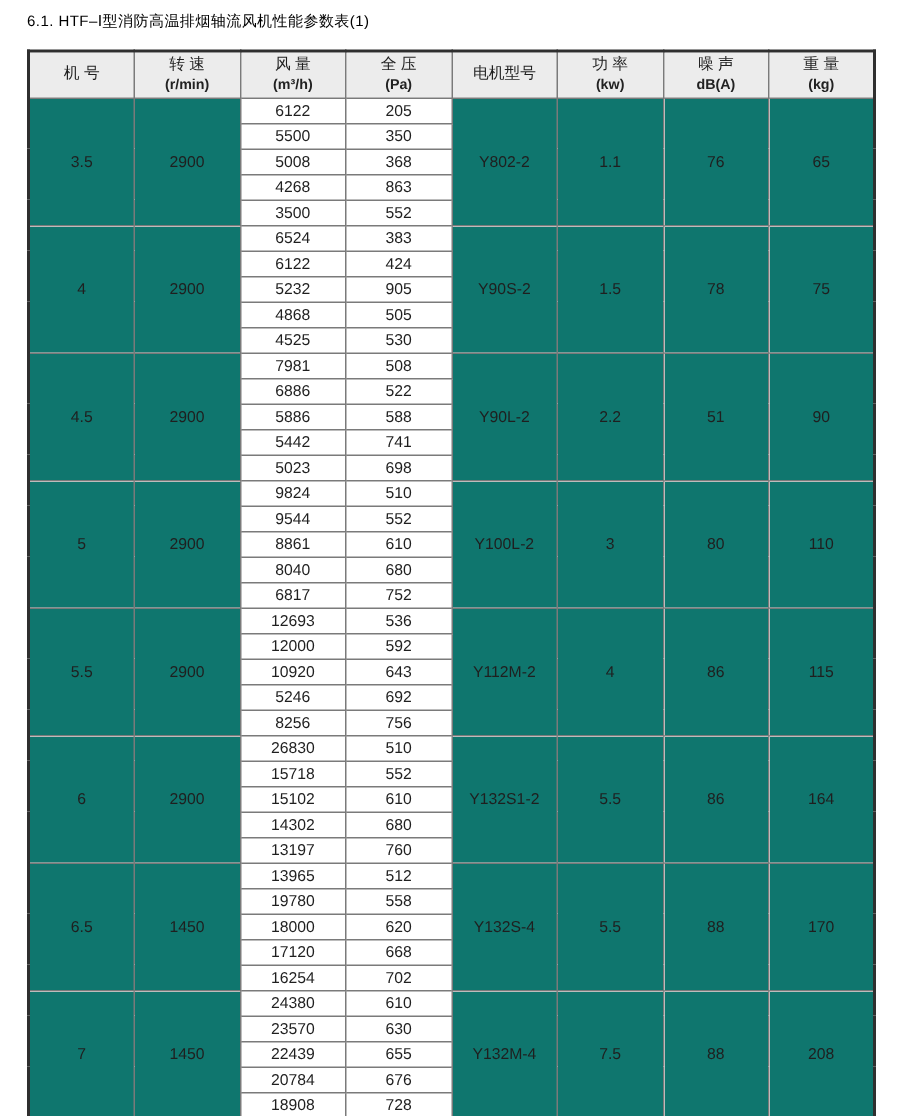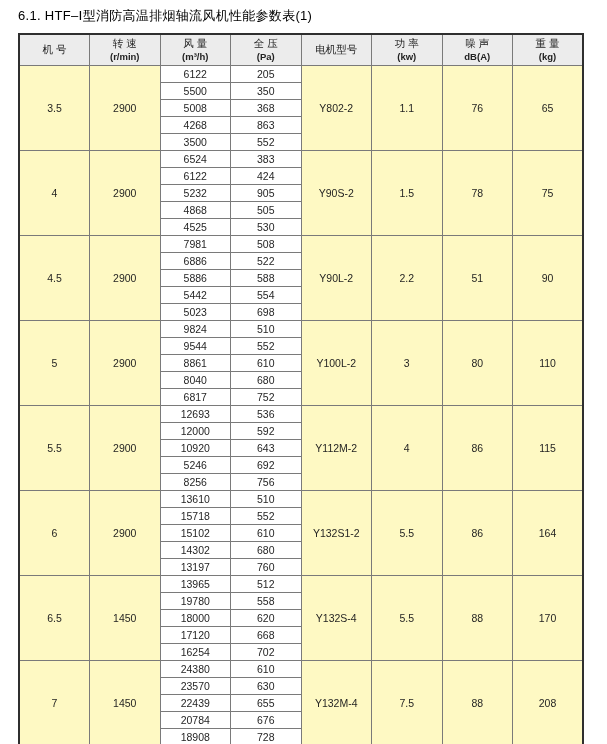--- a/index.html
+++ b/index.html
@@ -7,21 +7,21 @@
   body {
     width: 607px; height: 744px;
     font-family: "Liberation Sans", "DejaVu Sans", sans-serif;
     color: #1f1f1f;
     overflow: hidden;
   }
   .page { width: 607px; height: 744px; background: #ffffff; position: relative; }
   .doc-title {
     position: absolute;
     left: 18px; top: 7px;
-    font-size: 13px;
+    font-size: 10px;
     letter-spacing: 0.3px;
     color: #000000;
     white-space: nowrap;
   }
   table.perf {
     position: absolute;
     left: 18px; top: 33px;
     width: 566px;
     border-collapse: collapse;
     table-layout: fixed;
@@ -36,21 +36,21 @@
   }
   table.perf th {
     background: #ececec;
     height: 31px;
     font-size: 10.5px;
     line-height: 1.3;
     padding: 2px 0;
   }
   table.perf th .h-unit { font-size: 9.5px; color: #222222; font-weight: bold; }
   td.meta {
-    background: #fef9c3;
+    background: #0f766e;
     font-size: 10.5px;
   }
   td.val {
     background: #ffffff;
     height: 16px;
     line-height: 16px;
     font-size: 10.5px;
     padding: 0;
   }
 </style>
@@ -160,21 +160,21 @@
         <tr>
           <td class="val">6886</td>
           <td class="val">522</td>
         </tr>
         <tr>
           <td class="val">5886</td>
           <td class="val">588</td>
         </tr>
         <tr>
           <td class="val">5442</td>
-          <td class="val">554</td>
+          <td class="val">741</td>
         </tr>
         <tr>
           <td class="val">5023</td>
           <td class="val">698</td>
         </tr>
         <tr>
           <td class="meta" rowspan="5">5</td>
           <td class="meta" rowspan="5">2900</td>
           <td class="val">9824</td>
           <td class="val">510</td>
@@ -221,21 +221,21 @@
           <td class="val">5246</td>
           <td class="val">692</td>
         </tr>
         <tr>
           <td class="val">8256</td>
           <td class="val">756</td>
         </tr>
         <tr>
           <td class="meta" rowspan="5">6</td>
           <td class="meta" rowspan="5">2900</td>
-          <td class="val">13610</td>
+          <td class="val">26830</td>
           <td class="val">510</td>
           <td class="meta" rowspan="5">Y132S1-2</td>
           <td class="meta" rowspan="5">5.5</td>
           <td class="meta" rowspan="5">86</td>
           <td class="meta" rowspan="5">164</td>
         </tr>
         <tr>
           <td class="val">15718</td>
           <td class="val">552</td>
         </tr>

